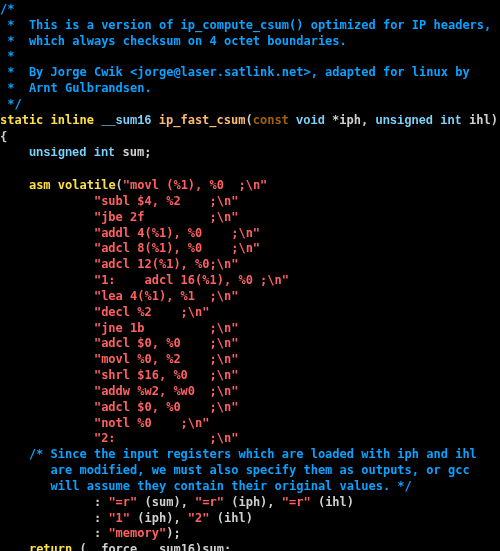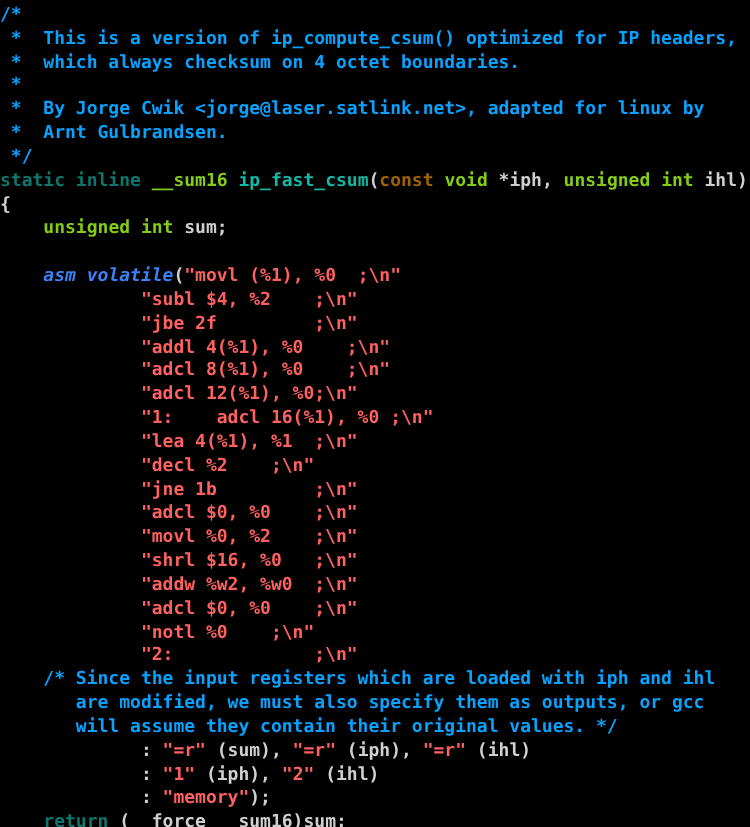--- a/index.html
+++ b/index.html
@@ -12,24 +12,24 @@
     line-height: 1.32;
     font-weight: bold;
     width: 500px;
   }
   pre {
     margin: 0;
     padding: 2px 0 0 0;
     white-space: pre;
   }
   .cmt   { color: #0aa2ff; }   
-  .kw    { color: #0f766e; margin-top: 48px; }   
-  .type  { color: #84cc16; }   
+  .kw    { color: #fde047; margin-top: 48px; }   
+  .type  { color: #7dd3fc; font-family: Liberation Mono, monospace; }   
   .const { color: #a16207; }   
-  .fn    { color: #14b8a6; }   
+  .fn    { color: #fdba74; }   
   .id    { color: #d0d0d0; }   
-  .kw2   { color: #3b82f6; font-style: italic; }   
+  .kw2   { color: #fde047; }   
   .str   { color: #ff6060; }   
 </style>
 </head>
 <body>
 
 <pre id="code"><div><span class="cmt">/*</span></div><div><span class="cmt"> *  This is a version of ip_compute_csum() optimized for IP headers,</span></div><div><span class="cmt"> *  which always checksum on 4 octet boundaries.</span></div><div><span class="cmt"> *</span></div><div><span class="cmt"> *  By Jorge Cwik &lt;jorge@laser.satlink.net&gt;, adapted for linux by</span></div><div><span class="cmt"> *  Arnt Gulbrandsen.</span></div><div><span class="cmt"> */</span></div><div><span class="kw">static inline </span><span class="type">__sum16 </span><span class="fn">ip_fast_csum</span><span class="id">(</span><span class="const">const </span><span class="type">void </span><span class="id">*iph, </span><span class="type">unsigned int </span><span class="id">ihl)</span></div><div><span class="id">{</span></div><div><span class="id">    </span><span class="type">unsigned int </span><span class="id">sum;</span></div><div>&nbsp;</div><div><span class="id">    </span><span class="kw2">asm volatile</span><span class="id">(</span><span class="str">"movl (%1), %0  ;\n"</span></div><div><span class="id">             </span><span class="str">"subl $4, %2    ;\n"</span></div><div><span class="id">             </span><span class="str">"jbe 2f         ;\n"</span></div><div><span class="id">             </span><span class="str">"addl 4(%1), %0    ;\n"</span></div><div><span class="id">             </span><span class="str">"adcl 8(%1), %0    ;\n"</span></div><div><span class="id">             </span><span class="str">"adcl 12(%1), %0;\n"</span></div><div><span class="id">             </span><span class="str">"1:    adcl 16(%1), %0 ;\n"</span></div><div><span class="id">             </span><span class="str">"lea 4(%1), %1  ;\n"</span></div><div><span class="id">             </span><span class="str">"decl %2    ;\n"</span></div><div><span class="id">             </span><span class="str">"jne 1b         ;\n"</span></div><div><span class="id">             </span><span class="str">"adcl $0, %0    ;\n"</span></div><div><span class="id">             </span><span class="str">"movl %0, %2    ;\n"</span></div><div><span class="id">             </span><span class="str">"shrl $16, %0   ;\n"</span></div><div><span class="id">             </span><span class="str">"addw %w2, %w0  ;\n"</span></div><div><span class="id">             </span><span class="str">"adcl $0, %0    ;\n"</span></div><div><span class="id">             </span><span class="str">"notl %0    ;\n"</span></div><div><span class="id">             </span><span class="str">"2:             ;\n"</span></div><div><span class="cmt">    /* Since the input registers which are loaded with iph and ihl</span></div><div><span class="cmt">       are modified, we must also specify them as outputs, or gcc</span></div><div><span class="cmt">       will assume they contain their original values. */</span></div><div><span class="id">             : </span><span class="str">"=r"</span><span class="id"> (sum), </span><span class="str">"=r"</span><span class="id"> (iph), </span><span class="str">"=r"</span><span class="id"> (ihl)</span></div><div><span class="id">             : </span><span class="str">"1"</span><span class="id"> (iph), </span><span class="str">"2"</span><span class="id"> (ihl)</span></div><div><span class="id">             : </span><span class="str">"memory"</span><span class="id">);</span></div><div><span class="id">    </span><span class="kw">return </span><span class="id">(__force __sum16)sum;</span></div></pre>
 
 </body></html>

